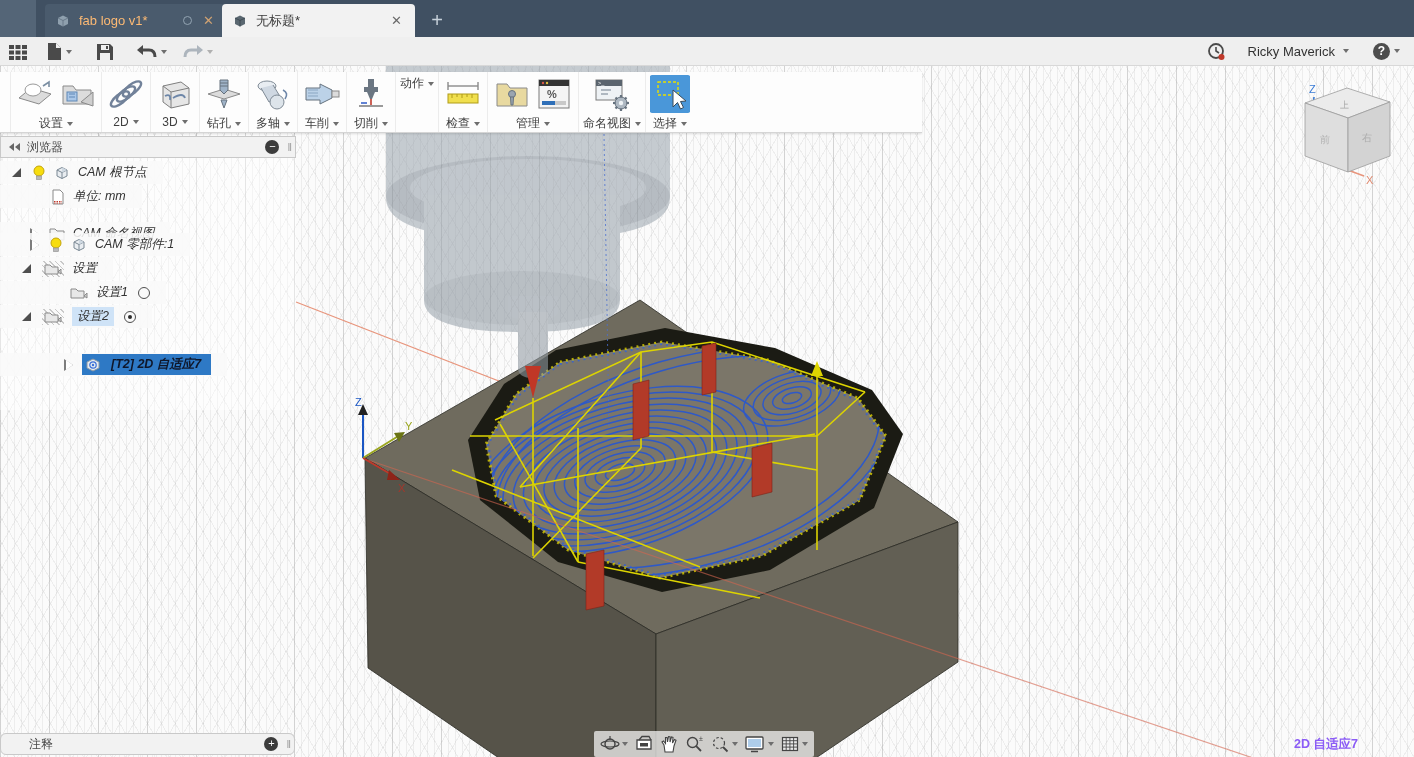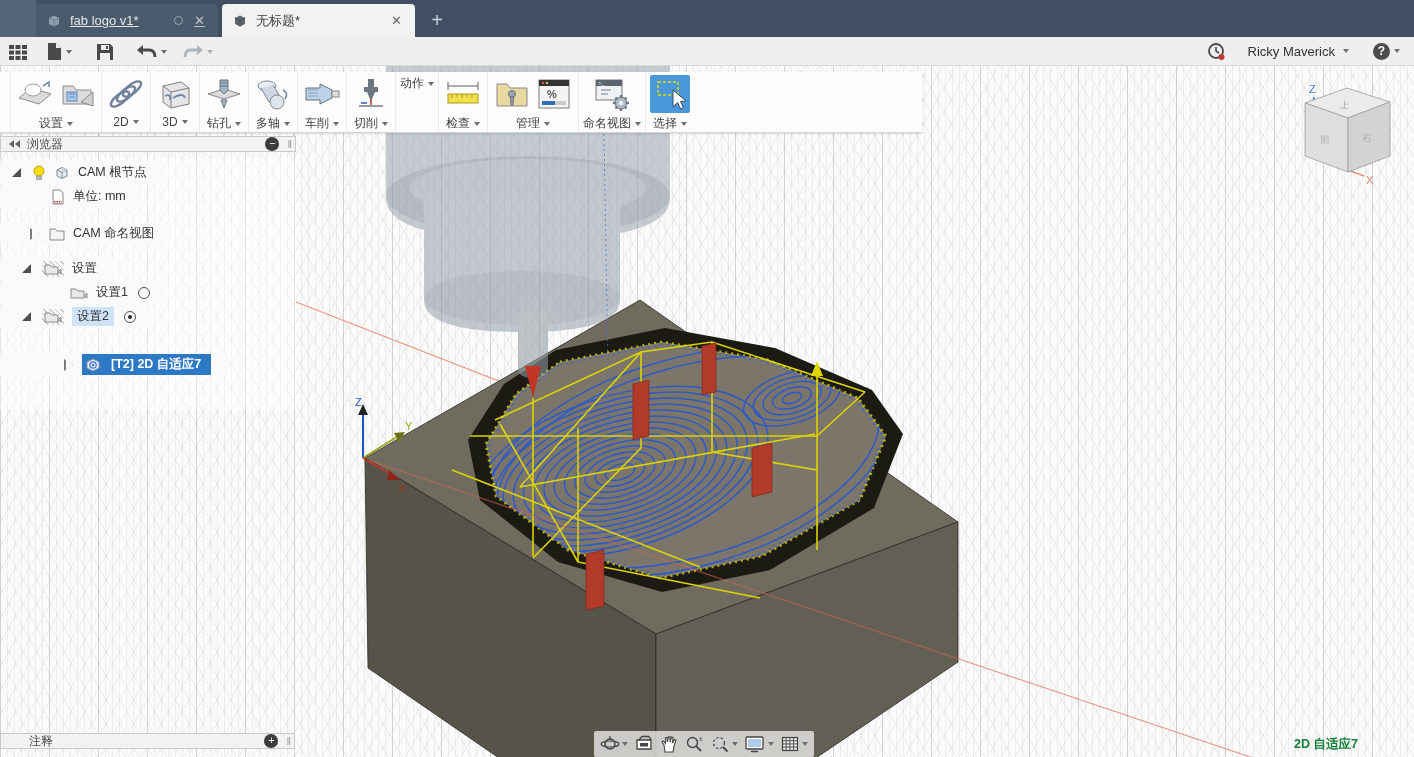--- a/index.html
+++ b/index.html
@@ -17,21 +17,21 @@
       repeating-linear-gradient(60deg, rgba(160,160,160,.15) 0 1px, transparent 1px 12px),
       repeating-linear-gradient(120deg, rgba(160,160,160,.15) 0 1px, transparent 1px 12px);
   }
   #scene { position:absolute; left:0; top:0; width:1414px; height:757px; }
 
   
   #tabbar { position:absolute; left:0; top:0; width:1414px; height:37px; background:#405062; }
   #tabbar .edge { position:absolute; left:0; top:0; width:36px; height:37px; background:#546577; }
   .tab { position:absolute; top:4px; height:33px; border-radius:4px 4px 0 0; display:flex; align-items:center; padding:0 10px; font-size:13px; }
   .tab .cubeic { width:16px; height:16px; margin-right:8px; }
-  .tab.inactive { left:36px; width:182px; background:#4a5b6d; color:#e5e5e5;text-decoration:underline; }
+  .tab.inactive { left:45px; width:182px; background:#4a5b6d; color:#fdba74; }
   .tab.active   { left:222px; width:193px; background:#f2f2f2; color:#3a3a3a; }
   .tab .close { margin-left:auto; font-size:13px; line-height:1; padding:2px 3px; color:inherit; opacity:.75; cursor:default; }
   .tab .statusdot { width:9px; height:9px; border:1.5px solid #93a4b2; border-radius:50%; margin-left:auto; margin-right:8px; }
   .tab.inactive .close { margin-left:0; }
   #newtab { position:absolute; left:424px; top:8px; width:26px; height:26px; color:#c7d1da; font-size:20px; text-align:center; line-height:24px; }
 
   
   #qat { position:absolute; left:0; top:37px; width:1414px; height:29px; background:#efefef; border-bottom:1px solid #d8d8d8; }
   .qbtn { position:absolute; top:4px; height:21px; display:flex; align-items:center; gap:3px; }
   .caret { width:0; height:0; border-left:3.5px solid transparent; border-right:3.5px solid transparent; border-top:4px solid #6e6e6e; display:inline-block; }
@@ -43,48 +43,48 @@
   #ribbon .handle { width:10px; border-right:0; display:flex; align-items:center; justify-content:center; color:#c4c4c4; font-size:11px; letter-spacing:-1px; }
   #ws { width:92px; display:flex; align-items:center; justify-content:center; gap:6px; font-size:13px; color:#333; border-right:1px solid #e3e3e3; }
   .rgroup { display:flex; flex-direction:column; align-items:center; justify-content:flex-start; border-left:1px solid #ececec; padding:2px 4px 0 4px; }
   .rgroup:first-of-type { border-left:none; }
   .rgroup .icons { display:flex; gap:2px; height:40px; align-items:center; }
   .rgroup .glabel { font-size:12px; color:#3f3f3f; display:flex; align-items:center; gap:4px; margin-top:1px; }
   .bigicon { width:40px; height:38px; }
   .bigicon.sel { background:#4a97d9; border-radius:2px; }
 
   
-  .phead { position:absolute; height:16px; background:#f2f2f2; border:1px solid #c9c9c9; display:flex; align-items:center; font-size:12px; color:#4a4a4a; }
+  .phead { position:absolute; height:22px; background:#f2f2f2; border:1px solid #c9c9c9; display:flex; align-items:center; font-size:12px; color:#4a4a4a; }
   #browser-head { left:0; top:136px; width:296px; }
-  #browser-body { position:absolute; left:0; top:158px; width:296px; height:252px; background:rgba(255,255,255,.42); }
-  #comments-bar { left:0; top:733px; width:295px; }
+  #browser-body { position:absolute; left:0; top:158px; width:296px; height:252px; background:rgba(255,255,255,.42);font-style:italic; }
+  #comments-bar { left:0; top:733px; width:295px;border-radius:6px; }
   .collapse-ic { margin:0 6px 0 8px; display:flex; }
   .tri-l { width:0; height:0; border-top:4px solid transparent; border-bottom:4px solid transparent; border-right:5px solid #666; margin-right:1px; }
   .circbtn { width:14px; height:14px; border-radius:50%; background:#3c3c3c; color:#fff; font-size:11px; line-height:13px; text-align:center; margin-left:auto; }
   .grip { color:#9a9a9a; font-size:11px; letter-spacing:-1px; margin:0 4px 0 8px; }
 
   
   .trow { position:absolute; display:flex; align-items:center; height:23px; background:rgba(249,249,249,.88); padding-right:16px; width:fit-content; font-size:12.5px; color:#333; }
   .exp { width:10px; height:10px; position:relative; flex:none; }
   .exp.open::after { content:""; position:absolute; left:0; top:0; border-left:9px solid transparent; border-bottom:9px solid #4f4f4f; }
   .exp.closed::after { content:""; position:absolute; left:2px; top:0; border-top:5px solid transparent; border-bottom:5px solid transparent; border-left:7px solid #fff; }
   .exp.closed::before { content:""; position:absolute; left:0; top:-1px; border-top:6px solid transparent; border-bottom:6px solid transparent; border-left:9px solid #7d7d7d; }
   .ticon { flex:none; display:flex; }
   .tlabel { margin-left:8px; white-space:nowrap; }
   .radio { width:12px; height:12px; border:1.5px solid #4f4f4f; border-radius:50%; margin-left:10px; position:relative; flex:none; }
   .radio.dot::after { content:""; position:absolute; left:3px; top:3px; width:4px; height:4px; border-radius:50%; background:#2b2b2b; }
   .chip { background:#cfe3f7; padding:1px 5px; }
-  .selchip { background:#2e79c5; color:#ffffff; font-weight:bold; display:flex; align-items:center; padding:2px 10px 2px 3px; gap:2px; }
+  .selchip { background:#2e79c5; color:#0f172a; font-weight:bold; display:flex; align-items:center; padding:2px 10px 2px 3px; gap:2px; }
   .hatchbg { background:repeating-linear-gradient(45deg,#c9c9c9 0 1px,transparent 1px 4px); padding:1px 2px; }
 
   
   #navbar { position:absolute; left:594px; top:731px; height:26px; display:flex; align-items:center; gap:6px; padding:0 6px; background:rgba(248,248,248,.72); border-radius:2px; }
   .navbtn { display:flex; align-items:center; gap:2px; }
 
-  #status-op { position:absolute; right:56px; top:736px; font-size:12.5px; font-weight:bold; color:#15803d; }
+  #status-op { position:absolute; right:56px; top:736px; font-size:12.5px; font-weight:bold; color:#8b5cf6; }
   #ribbon-grip { position:absolute; left:2px; top:94px; color:#bdbdbd; font-size:12px; letter-spacing:-1px; }
   text { font-family:"Liberation Sans","DejaVu Sans",sans-serif; }
 </style>
 </head>
 <body>
 
 <div id="app">
 
   <div id="canvas"></div>
 
@@ -544,20 +544,37 @@
     <div class="trow" style="top:64px">
       <span class="exp closed" style="margin-left:30px"></span>
       <span class="ticon" style="margin-left:9px">
         <svg width="16" height="14" viewBox="0 0 16 14">
             <path d="M1,2 L6,2 L8,4 L15,4 L15,13 L1,13 Z" fill="#f4f4f4" stroke="#8a8a8a"></path>
           </svg>
       </span>
       <span class="tlabel">CAM 命名视图</span>
     </div>
 
+    <div class="trow" style="top:75px">
+      <span class="exp closed" style="margin-left:30px"></span>
+      <span class="ticon" style="margin-left:9px">
+        <svg width="14" height="16" viewBox="0 0 14 16">
+            <circle cx="7" cy="6" r="5" fill="#f7dd0e" stroke="#c3a40c"></circle>
+            <rect x="4.5" y="11" width="5" height="3.5" fill="#b9b9b9" stroke="#8a8a8a" stroke-width="0.6"></rect>
+          </svg>
+      </span>
+      <span class="ticon" style="margin-left:8px">
+        <svg width="16" height="16" viewBox="0 0 16 16">
+            <path d="M3,5 L8,2.5 L13,5 L13,11 L8,13.5 L3,11 Z" fill="#e9edf1" stroke="#7a8894"></path>
+            <path d="M3,5 L8,7.5 L13,5 M8,7.5 L8,13.5" stroke="#7a8894" fill="none"></path>
+            <path d="M8,2.5 L13,5 L8,7.5 Z" fill="#cfd9e2"></path>
+          </svg>
+      </span>
+      <span class="tlabel">CAM 零部件:1</span>
+    </div>
 
     <div class="trow" style="top:99px">
       <span class="exp open" style="margin-left:22px"></span>
       <span class="ticon hatchbg" style="margin-left:10px">
         <svg width="18" height="14" viewBox="0 0 18 14">
             <path d="M1,3 L6,3 L8,5 L14,5 L14,12 L1,12 Z" fill="#e8e8e8" stroke="#8a8a8a"></path>
             <path d="M14,10 L17,7 L17,12 Z" fill="#d0d0d0" stroke="#8a8a8a"></path>
           </svg>
       </span>
       <span class="tlabel">设置</span>

